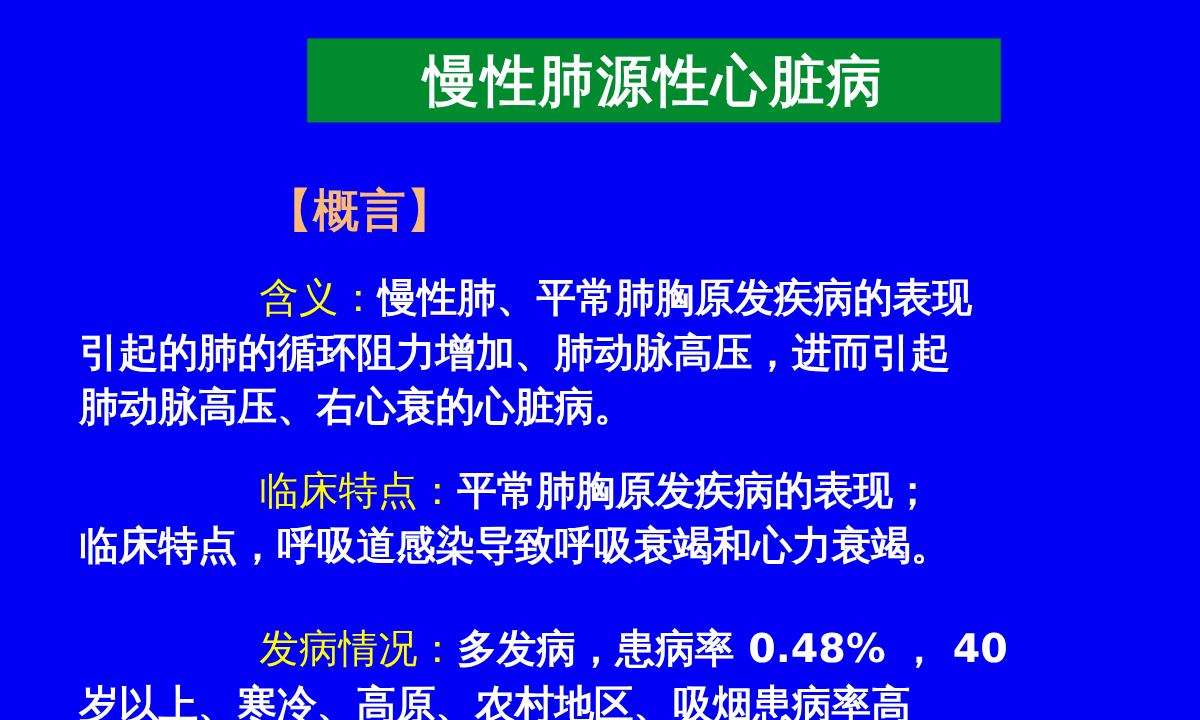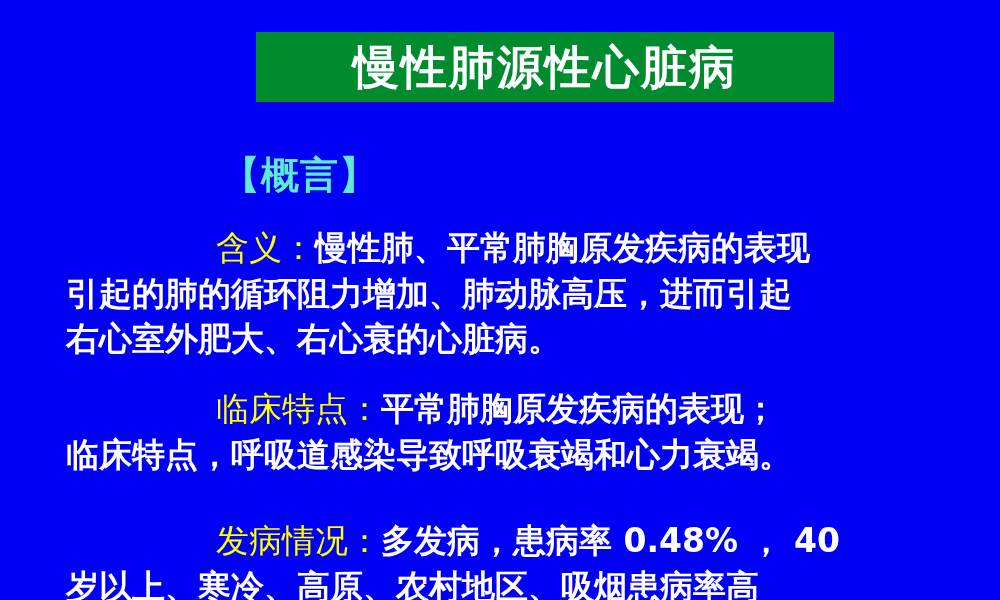--- a/index.html
+++ b/index.html
@@ -35,21 +35,21 @@
     font-size: 46px;
     font-weight: bold;
     letter-spacing: 2px;
     line-height: 1;
     white-space: nowrap;
   }
   .section-head {
     position: absolute;
     left: 222px;
     top: 150px;
-    color: #5eead4;
+    color: #fdba74;
     font-size: 38px;
     font-weight: bold;
     letter-spacing: 1px;
     white-space: nowrap;
   }
   .body-block {
     position: absolute;
     left: 66px;
     width: 900px;
     color: #ffffff;
@@ -81,21 +81,21 @@
     <span class="title-text">慢性肺源性心脏病</span>
   </div>
 
   <div class="section-head">【概言】</div>
 
   <div class="body-block b1">
     <div class="para-line">
       <span class="indent"></span><span class="lead">含义</span><span class="lead">：</span><span>慢性肺、平常肺胸原发疾病的表现</span>
     </div>
     <div class="para-line">引起的肺的循环阻力增加、肺动脉高压，进而引起</div>
-    <div class="para-line">右心室外肥大、右心衰的心脏病。</div>
+    <div class="para-line">肺动脉高压、右心衰的心脏病。</div>
   </div>
 
   <div class="body-block b2">
     <div class="para-line">
       <span class="indent"></span><span class="lead">临床特点</span><span class="lead">：</span><span>平常肺胸原发疾病的表现；</span>
     </div>
     <div class="para-line">临床特点，呼吸道感染导致呼吸衰竭和心力衰竭。</div>
   </div>
 
   <div class="body-block b3">

